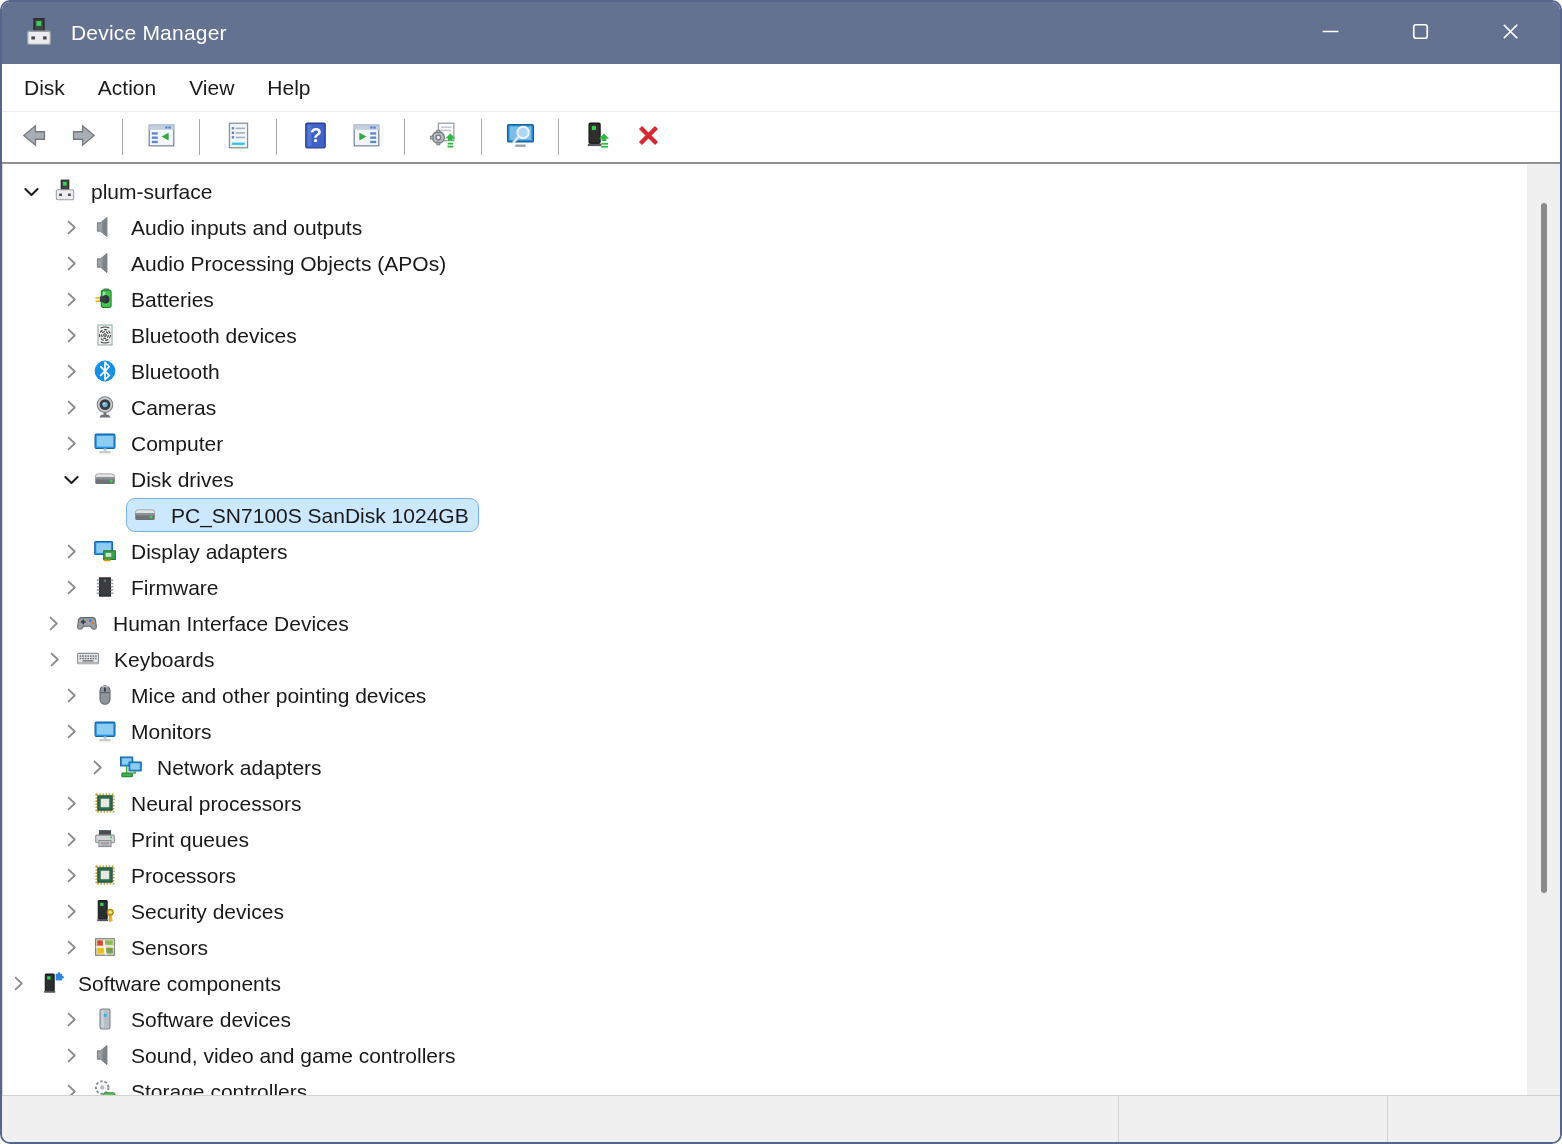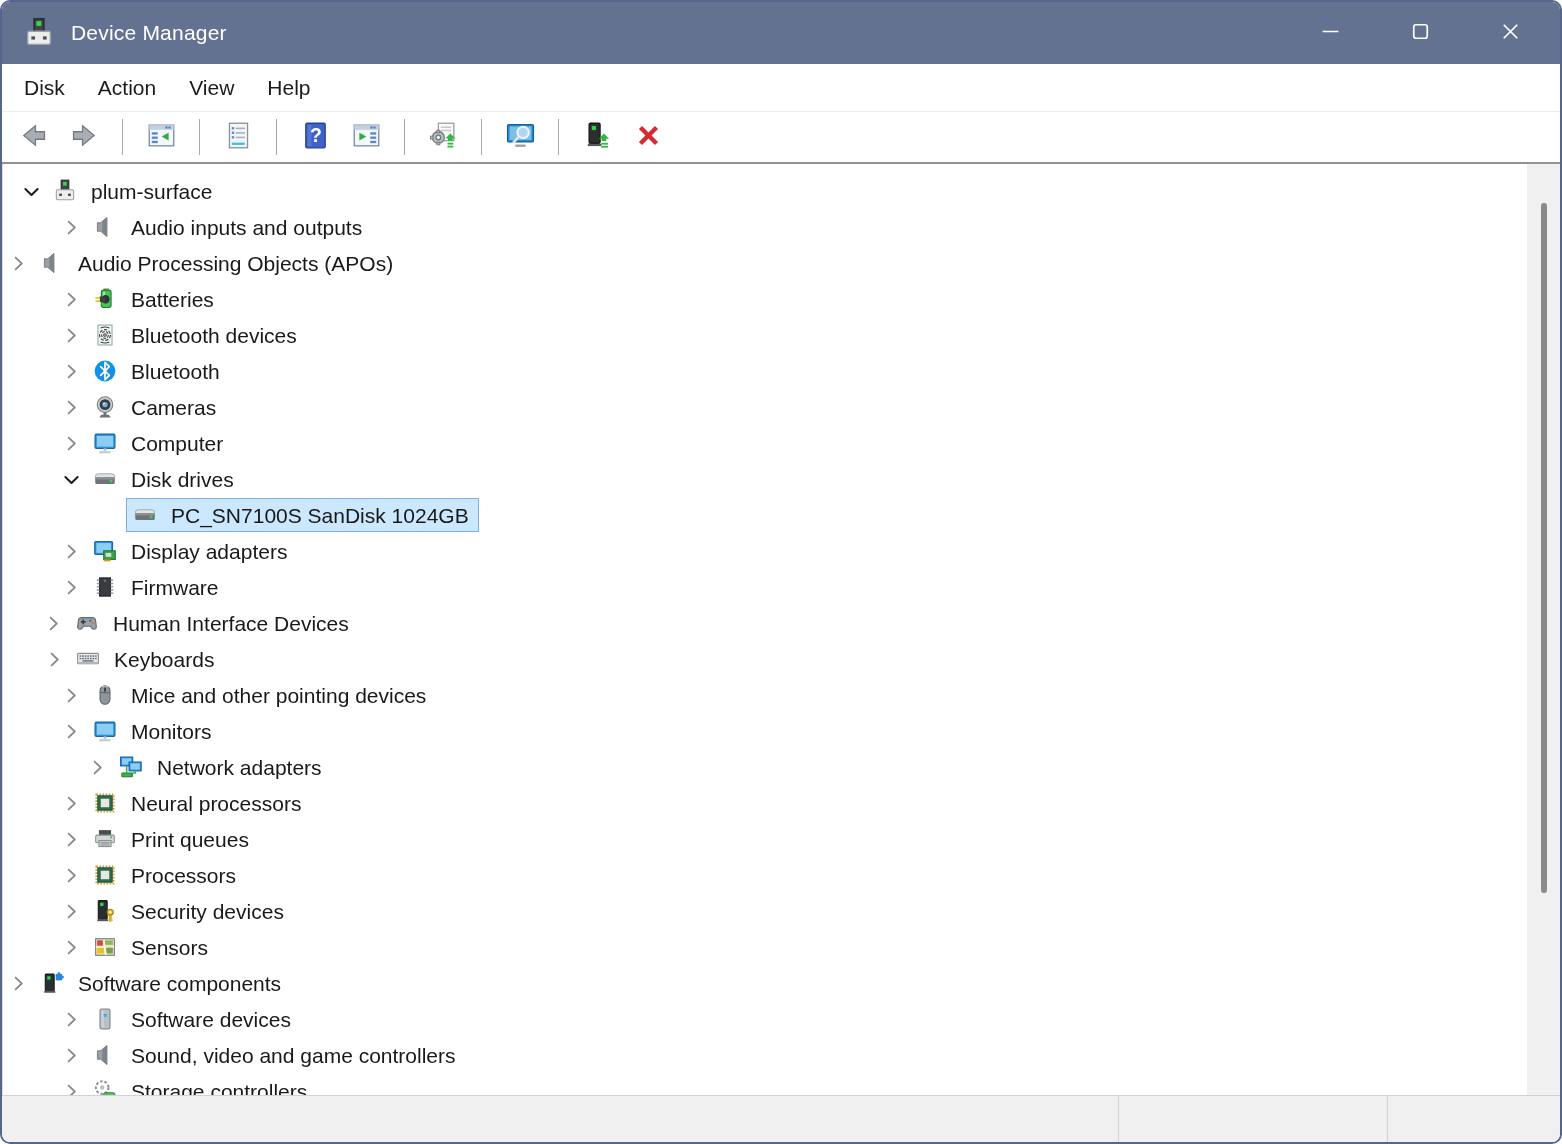--- a/index.html
+++ b/index.html
@@ -52,21 +52,21 @@
 
   
   .content{flex:1 1 auto;position:relative;background:#fff;border-left:1px solid #dcdcdc;overflow:hidden;}
   .tree{position:absolute;inset:0 33px 0 0;overflow:hidden;padding-top:9px;}
   .row{height:36px;display:flex;align-items:center;font-size:21px;color:#191919;white-space:nowrap;}
   .chev{width:30px;height:30px;flex:0 0 30px;display:flex;align-items:center;justify-content:center;}
   .chev svg{width:23px;height:23px;}
   .node{display:flex;align-items:flex-end;padding:3px 9px 3px 4px;border:1px solid transparent;}
   .node .icon{width:28px;height:26px;flex:0 0 28px;margin-right:12px;display:flex;align-items:center;justify-content:center;}
   .node .icon svg{width:26px;height:26px;}
-  .node.selected{background:var(--selection-bg,#cce8ff);border-color:var(--selection-border,#7ab2e8);}
+  .node.selected{background:var(--selection-bg,#cce8ff);border-color:var(--selection-border,#7ab2e8);border-radius:9px;}
 
   
   .scrollbar{position:absolute;top:0;right:0;bottom:0;width:33px;background:#f0f0f0;}
   .scroll-thumb{position:absolute;left:50%;transform:translateX(-50%);top:39px;height:690px;width:6px;background:#8a8a8a;border-radius:3px;}
 
   
   .statusbar{
     height:47px;flex:0 0 47px;background:#f0f0f0;
     border-top:1px solid #d2d2d2;
     display:flex;align-items:stretch;
@@ -248,21 +248,21 @@
           <span class="node">
             <span class="icon">
               <svg viewBox="0 0 24 24" xmlns="http://www.w3.org/2000/svg">
                 <path d="M13.8 3.2 v17.6 L7.9 15.9 H5 V8.1 h2.9z" fill="#9aa0a6" stroke="#6e7378" stroke-width=".8"></path>
                 <path d="M13.8 3.2 L9.6 7.6 v8.8 l4.2 4.4z" fill="#7d838a"></path>
               </svg>
             </span>
             <span class="label">Audio inputs and outputs</span>
           </span>
         </div>
-        <div class="row" style="">
+        <div class="row" style="padding-left:53px">
           <span class="chev">
             <svg viewBox="0 0 24 24" xmlns="http://www.w3.org/2000/svg">
               <path d="M9 5.8 l6.4 6.2 -6.4 6.2" stroke="#8a8a8a" stroke-width="1.9" fill="none" stroke-linecap="round" stroke-linejoin="round"></path>
             </svg>
           </span>
           <span class="node">
             <span class="icon">
               <svg viewBox="0 0 24 24" xmlns="http://www.w3.org/2000/svg">
                 <path d="M13.8 3.2 v17.6 L7.9 15.9 H5 V8.1 h2.9z" fill="#9aa0a6" stroke="#6e7378" stroke-width=".8"></path>
                 <path d="M13.8 3.2 L9.6 7.6 v8.8 l4.2 4.4z" fill="#7d838a"></path>

